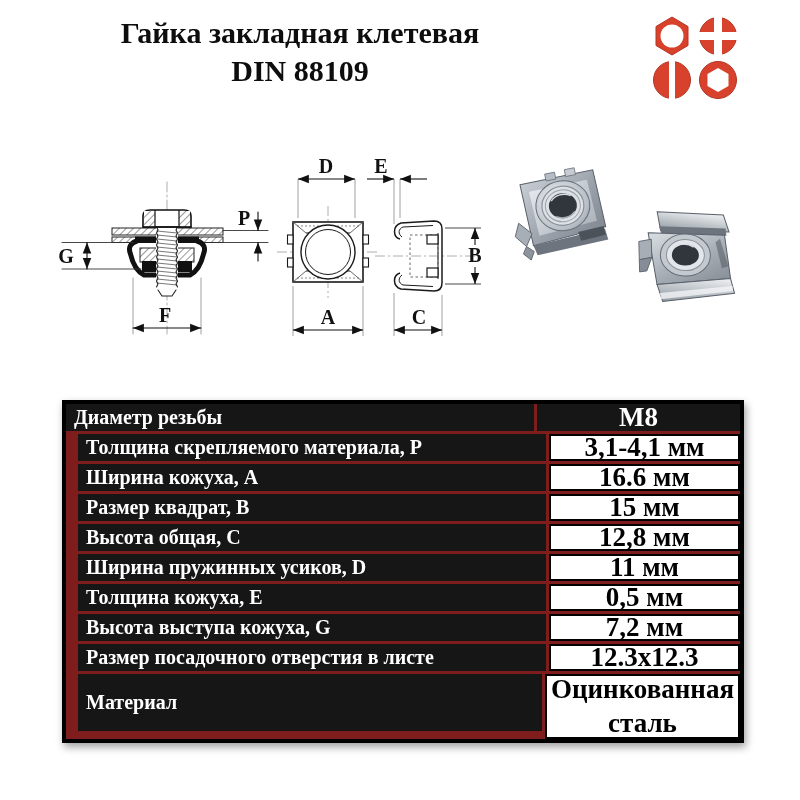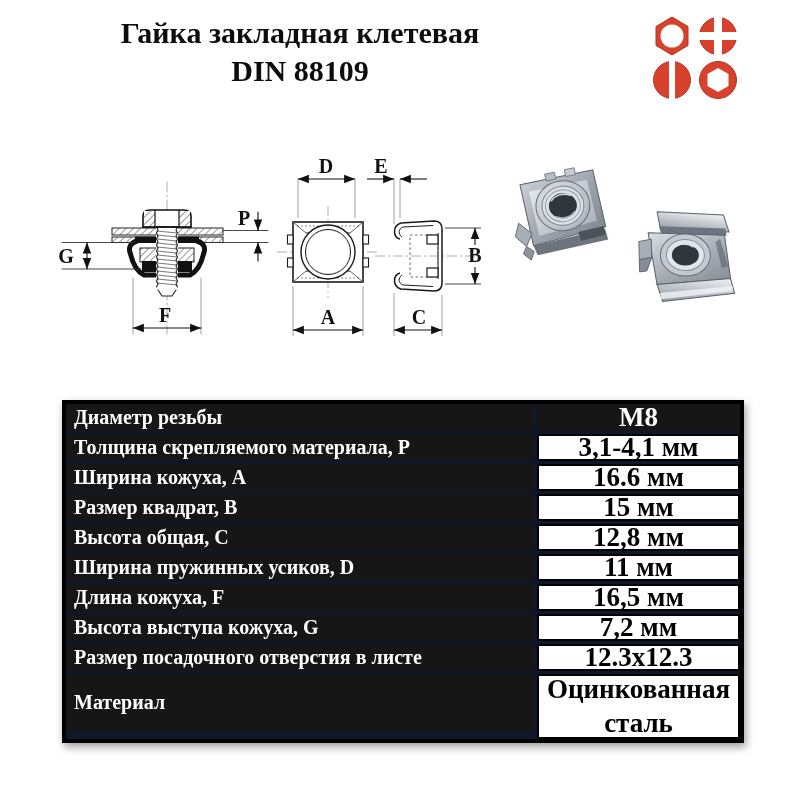--- a/index.html
+++ b/index.html
@@ -19,25 +19,25 @@
   }
   .logo svg{display:block;}
   
   .drawings{position:absolute;left:25px;top:138px;width:480px;height:212px;}
   .dim{font:bold 20px "Liberation Serif",serif;fill:#111;}
   .photo1{position:absolute;left:505px;top:152px;width:112px;height:110px;}
   .photo2{position:absolute;left:618px;top:206px;width:132px;height:118px;}
   
   .spec-table{
     position:absolute;left:62px;top:400px;width:674px;
-    border:4px solid #000;background:#0f172a;
+    border:4px solid #000;background:#7f1d1d;
     box-shadow:2px 4px 8px rgba(0,0,0,.38);
   }
   .spec-row{display:flex;}
-  .spec-row + .spec-row{margin-top:3px;}
+  .spec-row + .spec-row{margin-top:3px;margin-left:12px;}
   .spec-row .lbl{
     width:460px;background:#161616;color:#fff;font-weight:bold;font-size:20px;
     padding-left:8px;display:flex;align-items:center;height:27px;
   }
   .spec-row .val{
     flex:1;margin-left:3px;border:2px solid #000;background:#fff;color:#000;
     font-weight:bold;font-size:27px;line-height:1.25;height:23px;
     display:flex;align-items:center;justify-content:center;text-align:center;
   }
   .spec-row.tall .lbl{height:57px;}
@@ -314,22 +314,22 @@
   </div>
   <div class="spec-row">
     <div class="lbl">Высота общая, С</div>
     <div class="val">12,8 мм</div>
   </div>
   <div class="spec-row">
     <div class="lbl">Ширина пружинных усиков, D</div>
     <div class="val">11 мм</div>
   </div>
   <div class="spec-row">
-    <div class="lbl">Длина кожуха, F</div>
-    <div class="val">16,5 мм</div>
+    <div class="lbl">Толщина кожуха, Е</div>
+    <div class="val">0,5 мм</div>
   </div>
   <div class="spec-row">
     <div class="lbl">Высота выступа кожуха, G</div>
     <div class="val">7,2 мм</div>
   </div>
   <div class="spec-row">
     <div class="lbl">Размер посадочного отверстия в листе</div>
     <div class="val">12.3x12.3</div>
   </div>
   <div class="spec-row tall">

